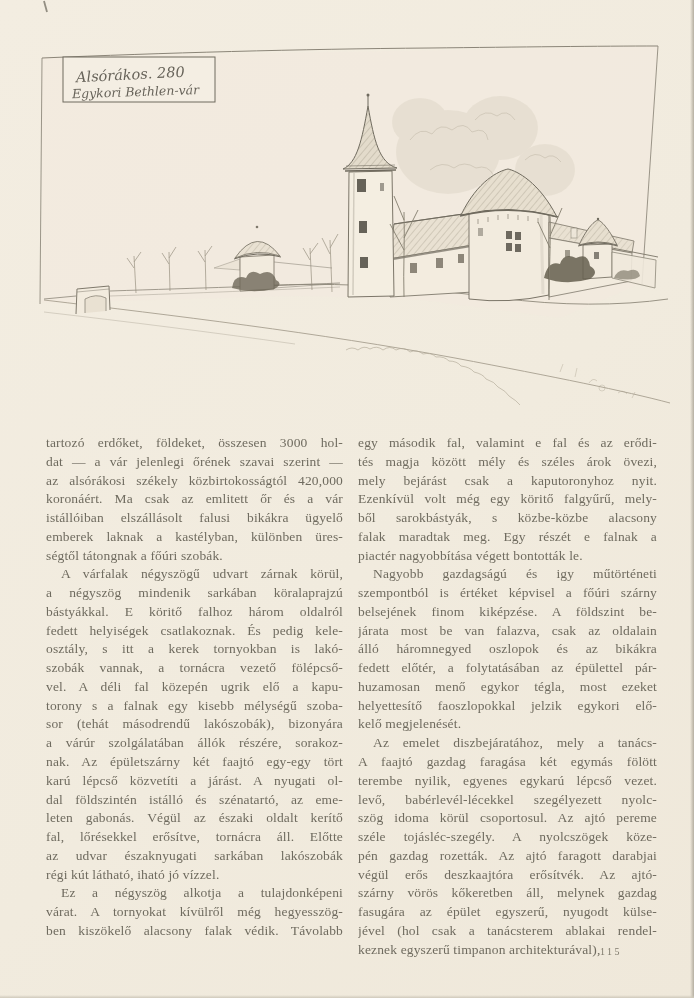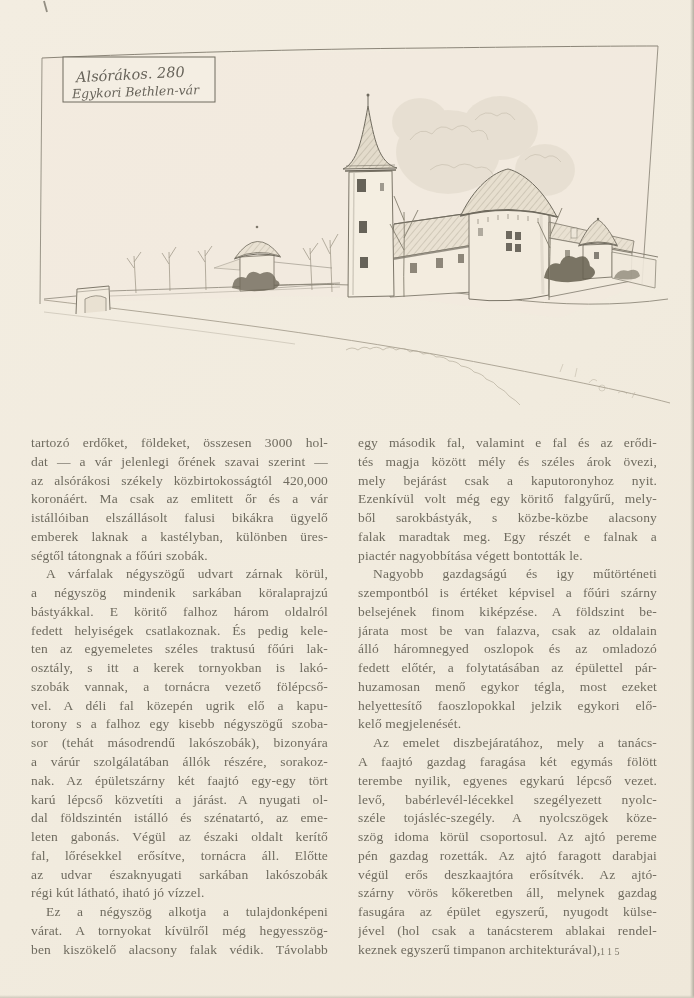--- a/index.html
+++ b/index.html
@@ -11,21 +11,21 @@
   .scan-edge-right{position:absolute;right:0;top:0;width:4px;height:100%;
     background:linear-gradient(to left,#b4aea1,rgba(180,174,161,0));}
   .scan-edge-bottom{position:absolute;left:0;bottom:0;width:100%;height:3px;
     background:linear-gradient(to top,#cfc9bb,rgba(207,201,187,0));}
   .artwork{position:absolute;left:0;top:0;width:694px;height:430px;}
   .col{
     position:absolute;top:434px;width:297px;
     font-size:13.5px;line-height:18.78px;letter-spacing:.15px;
     color:#6f6b5f;
   }
-  .col-left{left:31px;}
+  .col-left{left:46px;}
   .col-right{left:358px;width:299px;}
   .line{text-align:justify;text-align-last:justify;text-justify:inter-word;
     height:18.78px;overflow:hidden;}
   .line.para-end{text-align-last:left;}
   .line.indent{text-indent:15px;}
   .page-number{position:absolute;left:586px;top:946px;width:50px;
     font-size:10px;letter-spacing:2.5px;color:#7f7a6c;text-align:center;}
 </style>
 </head>
 <body>
@@ -195,25 +195,24 @@
       <div class="line">dat — a vár jelenlegi őrének szavai szerint —</div>
       <div class="line">az alsórákosi székely közbirtokosságtól 420,000</div>
       <div class="line">koronáért. Ma csak az emlitett őr és a vár</div>
       <div class="line">istállóiban elszállásolt falusi bikákra ügyelő</div>
       <div class="line">emberek laknak a kastélyban, különben üres-</div>
       <div class="line para-end">ségtől tátongnak a főúri szobák.</div>
       <div class="line indent">A várfalak négyszögű udvart zárnak körül,</div>
       <div class="line">a négyszög mindenik sarkában köralaprajzú</div>
       <div class="line">bástyákkal. E köritő falhoz három oldalról</div>
       <div class="line">fedett helyiségek csatlakoznak. És pedig kele-</div>
-      <div class="line">ten az egyemeletes széles traktusú főúri lak-</div>
       <div class="line">osztály, s itt a kerek tornyokban is lakó-</div>
       <div class="line">szobák vannak, a tornácra vezető fölépcső-</div>
       <div class="line">vel. A déli fal közepén ugrik elő a kapu-</div>
-      <div class="line">torony s a falhoz egy kisebb négyszögű szoba-</div>
+      <div class="line">torony s a falnak egy kisebb mélységű szoba-</div>
       <div class="line">sor (tehát másodrendű lakószobák), bizonyára</div>
       <div class="line">a várúr szolgálatában állók részére, sorakoz-</div>
       <div class="line">nak. Az épületszárny két faajtó egy-egy tört</div>
       <div class="line">karú lépcső közvetíti a járást. A nyugati ol-</div>
       <div class="line">dal földszintén istálló és szénatartó, az eme-</div>
       <div class="line">leten gabonás. Végül az északi oldalt kerítő</div>
       <div class="line">fal, lőrésekkel erősítve, tornácra áll. Előtte</div>
       <div class="line">az udvar északnyugati sarkában lakószobák</div>
       <div class="line para-end">régi kút látható, iható jó vízzel.</div>
       <div class="line indent">Ez a négyszög alkotja a tulajdonképeni</div>
@@ -225,31 +224,31 @@
       <div class="line">tés magja között mély és széles árok övezi,</div>
       <div class="line">mely bejárást csak a kaputoronyhoz nyit.</div>
       <div class="line">Ezenkívül volt még egy köritő falgyűrű, mely-</div>
       <div class="line">ből sarokbástyák, s közbe-közbe alacsony</div>
       <div class="line">falak maradtak meg. Egy részét e falnak a</div>
       <div class="line para-end">piactér nagyobbítása végett bontották le.</div>
       <div class="line indent">Nagyobb gazdagságú és igy műtörténeti</div>
       <div class="line">szempontból is értéket képvisel a főúri szárny</div>
       <div class="line">belsejének finom kiképzése. A földszint be-</div>
       <div class="line">járata most be van falazva, csak az oldalain</div>
-      <div class="line">álló háromnegyed oszlopok és az omladozó</div>
+      <div class="line">álló háromnegyed oszlopok és az bikákra</div>
       <div class="line">fedett előtér, a folytatásában az épülettel pár-</div>
       <div class="line">huzamosan menő egykor tégla, most ezeket</div>
       <div class="line">helyettesítő faoszlopokkal jelzik egykori elő-</div>
       <div class="line para-end">kelő megjelenését.</div>
       <div class="line indent">Az emelet diszbejáratához, mely a tanács-</div>
       <div class="line">A faajtó gazdag faragása két egymás fölött</div>
       <div class="line">terembe nyilik, egyenes egykarú lépcső vezet.</div>
       <div class="line">levő, babérlevél-lécekkel szegélyezett nyolc-</div>
+      <div class="line">szög idoma körül csoportosul. Az ajtó pereme</div>
       <div class="line">széle tojásléc-szegély. A nyolcszögek köze-</div>
-      <div class="line">szög idoma körül csoportosul. Az ajtó pereme</div>
       <div class="line">pén gazdag rozetták. Az ajtó faragott darabjai</div>
       <div class="line">végül erős deszkaajtóra erősítvék. Az ajtó-</div>
       <div class="line">szárny vörös kőkeretben áll, melynek gazdag</div>
       <div class="line">fasugára az épület egyszerű, nyugodt külse-</div>
       <div class="line">jével (hol csak a tanácsterem ablakai rendel-</div>
       <div class="line para-end">keznek egyszerű timpanon architekturával),</div>
     </div>
 
   <div class="page-number">115</div>
 

